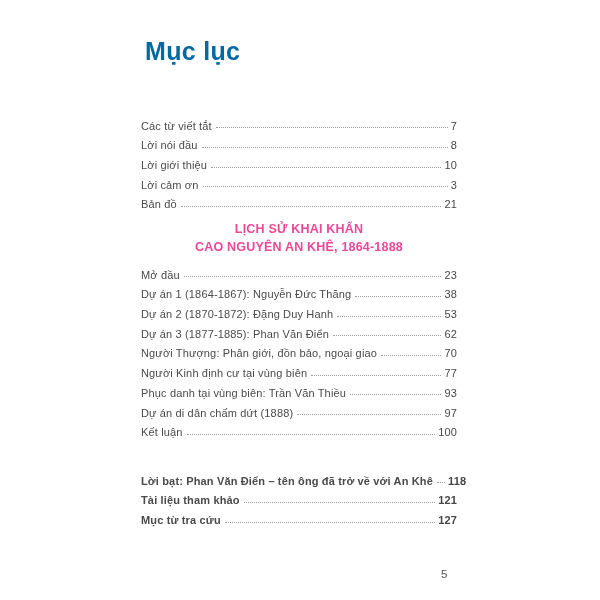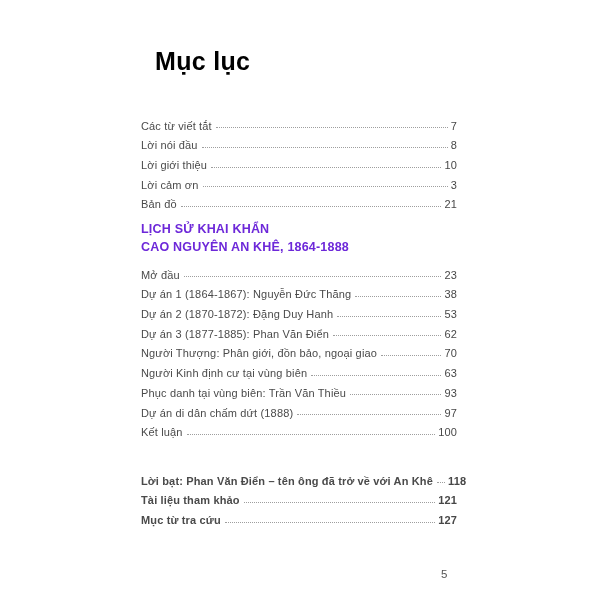--- a/index.html
+++ b/index.html
@@ -15,25 +15,25 @@
     position: absolute;
     left: 141px;
     top: 0;
     width: 316px;
     height: 600px;
   }
   .title {
     position: absolute;
     left: 0;
     top: 33px;
-    margin: 14px;
+    margin: 4px;
     font-size: 25px;
     font-weight: 700;
     letter-spacing: 0.3px;
-    color: #000000;
+    color: #0369a1;
   }
   .list { position: absolute; left: 0; right: 0; }
   .list-front    { top: 112px; }
   .list-chapters { top: 261px; }
   .list-back     { top: 467px; font-weight: bold; }
   .row {
     display: flex;
     align-items: flex-end;
     height: 19.7px;
     font-size: 11px;
@@ -46,25 +46,26 @@
     border-bottom: 1.5px dotted #9e9e9e;
     margin: 0 3px 3.5px 4px;
     min-width: 8px;
   }
   .row .num { white-space: nowrap; color: #474747; }
   .section-header {
     position: absolute;
     left: 0;
     right: 0;
     top: 220px;
+    text-align: center;
     font-size: 12.5px;
     font-weight: 700;
     line-height: 18px;
     letter-spacing: 0.2px;
-    color: #6d28d9;
+    color: #ec4899;
   }
   .folio {
     position: absolute;
     left: 441px;
     top: 568px;
     font-size: 11.5px;
     color: #555555;
   }
 </style>
 </head>
@@ -130,21 +131,21 @@
           <span class="num">62</span>
         </div>
         <div class="row">
           <span class="label">Người Thượng: Phân giới, đồn bảo, ngoại giao</span>
           <span class="leader"></span>
           <span class="num">70</span>
         </div>
         <div class="row">
           <span class="label">Người Kinh định cư tại vùng biên</span>
           <span class="leader"></span>
-          <span class="num">63</span>
+          <span class="num">77</span>
         </div>
         <div class="row">
           <span class="label">Phục danh tại vùng biên: Trần Văn Thiều</span>
           <span class="leader"></span>
           <span class="num">93</span>
         </div>
         <div class="row">
           <span class="label">Dự án di dân chấm dứt (1888)</span>
           <span class="leader"></span>
           <span class="num">97</span>

